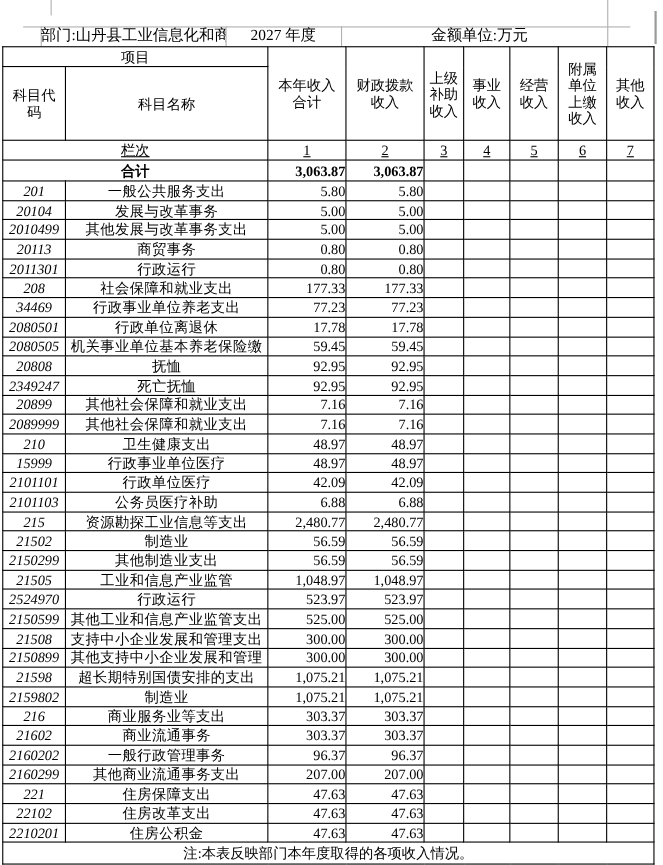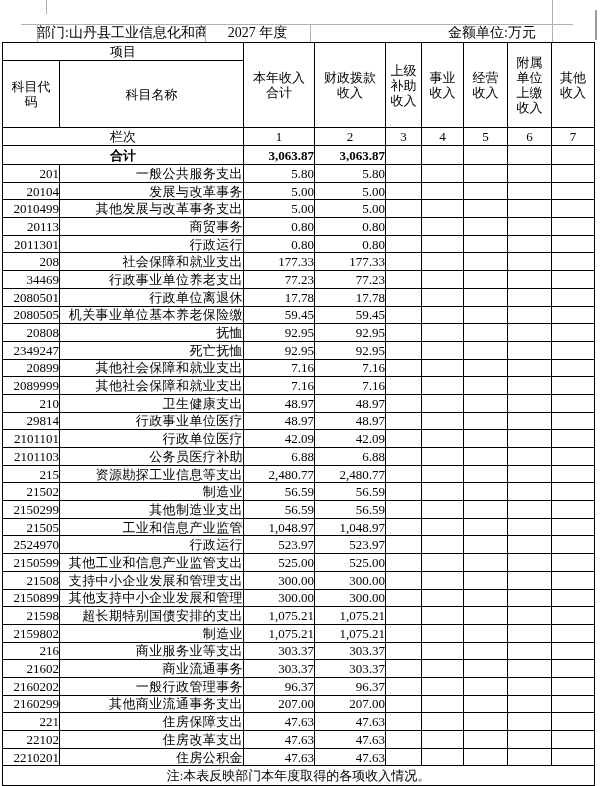--- a/index.html
+++ b/index.html
@@ -7,41 +7,41 @@
     width:603px;height:786px;background:#ffffff;position:relative;overflow:hidden;
     font-family:"Liberation Serif","DejaVu Serif",serif;color:#000;
   }
   
   .gl{position:absolute;background:#b0b0b0;}
   .gl-bar{position:absolute;background:#9a9a9a;}
   
   .band-cell{position:absolute;top:24px;height:18px;line-height:18px;font-size:14px;white-space:nowrap;overflow:hidden;}
   .band-dept{left:37px;width:168px;text-align:center;}
   .band-year{left:205px;width:105px;text-align:center;}
-  .band-unit{left:300px;width:236px;text-align:right;padding-right:6px;}
+  .band-unit{left:318px;width:236px;text-align:center;padding-right:6px;}
   
   table.budget{
     position:absolute;left:2px;top:42px;width:592px;
     border-collapse:collapse;table-layout:fixed;
   }
   table.budget td{
     border:1px solid #000;font-size:13px;line-height:15px;
     overflow:hidden;vertical-align:middle;padding:0;
   }
   .pre{white-space:pre-line;}
   .c{text-align:center;}
   .hcol{line-height:18px;}
   .r-top{height:18px;}
   .r-sub{height:67px;}
-  .r-lanci{height:18px;}
+  .r-lanci{height:18px;text-decoration:underline;}
   .r-total{height:19px;}
   .r-total td{font-weight:bold;}
   tbody.data tr{height:17.7px;}
-  td.code{text-align:right;padding-left:4px;}
-  td.name{text-align:right;padding-left:4px;letter-spacing:.4px;}
+  td.code{text-align:center;padding-left:4px;font-style:italic;}
+  td.name{text-align:center;padding-left:4px;letter-spacing:.4px;}
   td.num{text-align:right;padding-right:5px;}
   .r-note td{height:19px;text-align:center;padding-left:3px;border-bottom-width:2px;font-size:13px;}
 </style>
 </head>
 <body>
 
 <div class="gl" style="left:46px;top:0;width:1px;height:14px;"></div>
 <div class="gl" style="left:552px;top:0;width:1px;height:42px;"></div>
 <div class="gl" style="left:21px;top:24px;width:552px;height:1px;"></div>
 <div class="gl" style="left:37px;top:24px;width:1px;height:18px;"></div>
@@ -281,21 +281,21 @@
         <td class="num">48.97</td>
         <td class="num">48.97</td>
         <td class="num"></td>
         <td class="num"></td>
         <td class="num"></td>
         <td class="num"></td>
         <td class="num"></td>
       </tr>
 
       <tr>
-        <td class="code">29814</td>
+        <td class="code">15999</td>
         <td class="name">行政事业单位医疗</td>
         <td class="num">48.97</td>
         <td class="num">48.97</td>
         <td class="num"></td>
         <td class="num"></td>
         <td class="num"></td>
         <td class="num"></td>
         <td class="num"></td>
       </tr>
 

